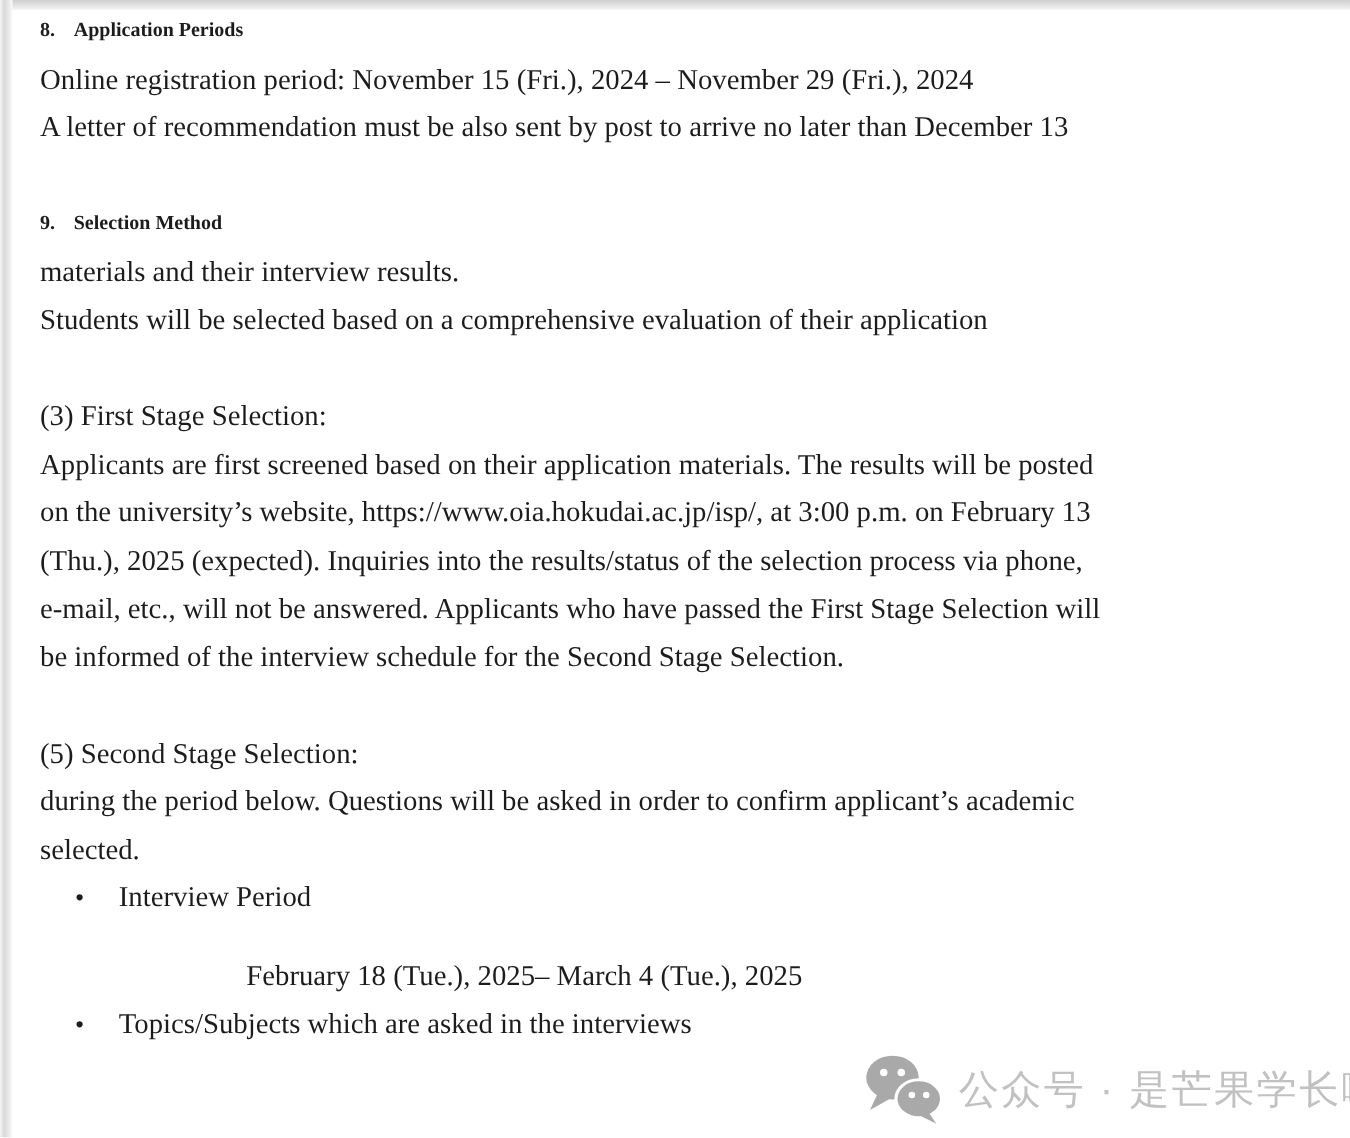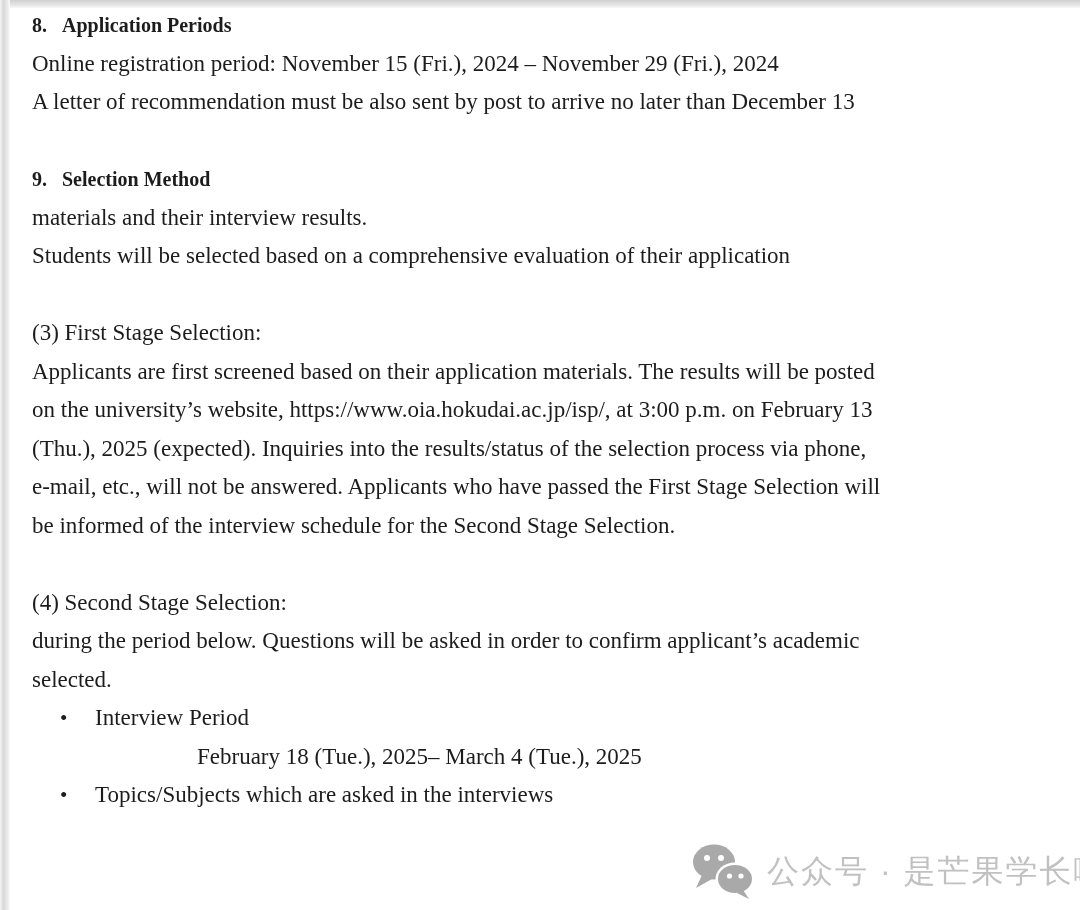--- a/index.html
+++ b/index.html
@@ -28,25 +28,25 @@
   .content {
     position: absolute;
     left: 32px; top: 6px;
     width: 1020px;
     font-size: 23px;
     line-height: 38.5px;
     white-space: nowrap;
   }
   .line { min-height: 38.5px; }
   .line.blank { min-height: 38.5px; }
-  .heading { font-weight: bold; font-size: 20px; }
+  .heading { font-weight: bold; font-size: 16px; }
   .h-num { display: inline-block; margin-right: 15px; }
   .bullet-line { padding-left: 28px; }
   .bullet-glyph { display: inline-block; width: 35px; font-size: 21px; }
-  .indent-date { padding-left: 165px; }
+  .indent-date { padding-left: 165px; margin-top: 24px; }
   .watermark {
     position: absolute;
     left: 692px; top: 843px;
     display: flex;
     align-items: center;
     gap: 13px;
   }
   .wm-icon { width: 62px; height: 57px; flex: 0 0 auto; }
   .wm-text {
     font-family: "Liberation Sans", "DejaVu Sans", sans-serif;
@@ -84,21 +84,21 @@
 
     <div class="line">(3) First Stage Selection:</div>
     <div class="line">Applicants are first screened based on their application materials. The results will be posted</div>
     <div class="line">on the university’s website, https://www.oia.hokudai.ac.jp/isp/, at 3:00 p.m. on February 13</div>
     <div class="line">(Thu.), 2025 (expected). Inquiries into the results/status of the selection process via phone,</div>
     <div class="line">e-mail, etc., will not be answered. Applicants who have passed the First Stage Selection will</div>
     <div class="line">be informed of the interview schedule for the Second Stage Selection.</div>
 
     <div class="line blank"></div>
 
-    <div class="line">(4) Second Stage Selection:</div>
+    <div class="line">(5) Second Stage Selection:</div>
     <div class="line">during the period below. Questions will be asked in order to confirm applicant’s academic</div>
     <div class="line">selected.</div>
 
     <div class="line bullet-line">
       <span class="bullet-glyph">•</span><span>Interview Period</span>
     </div>
     <div class="line indent-date">February 18 (Tue.), 2025– March 4 (Tue.), 2025</div>
     <div class="line bullet-line">
       <span class="bullet-glyph">•</span><span>Topics/Subjects which are asked in the interviews</span>
     </div>

